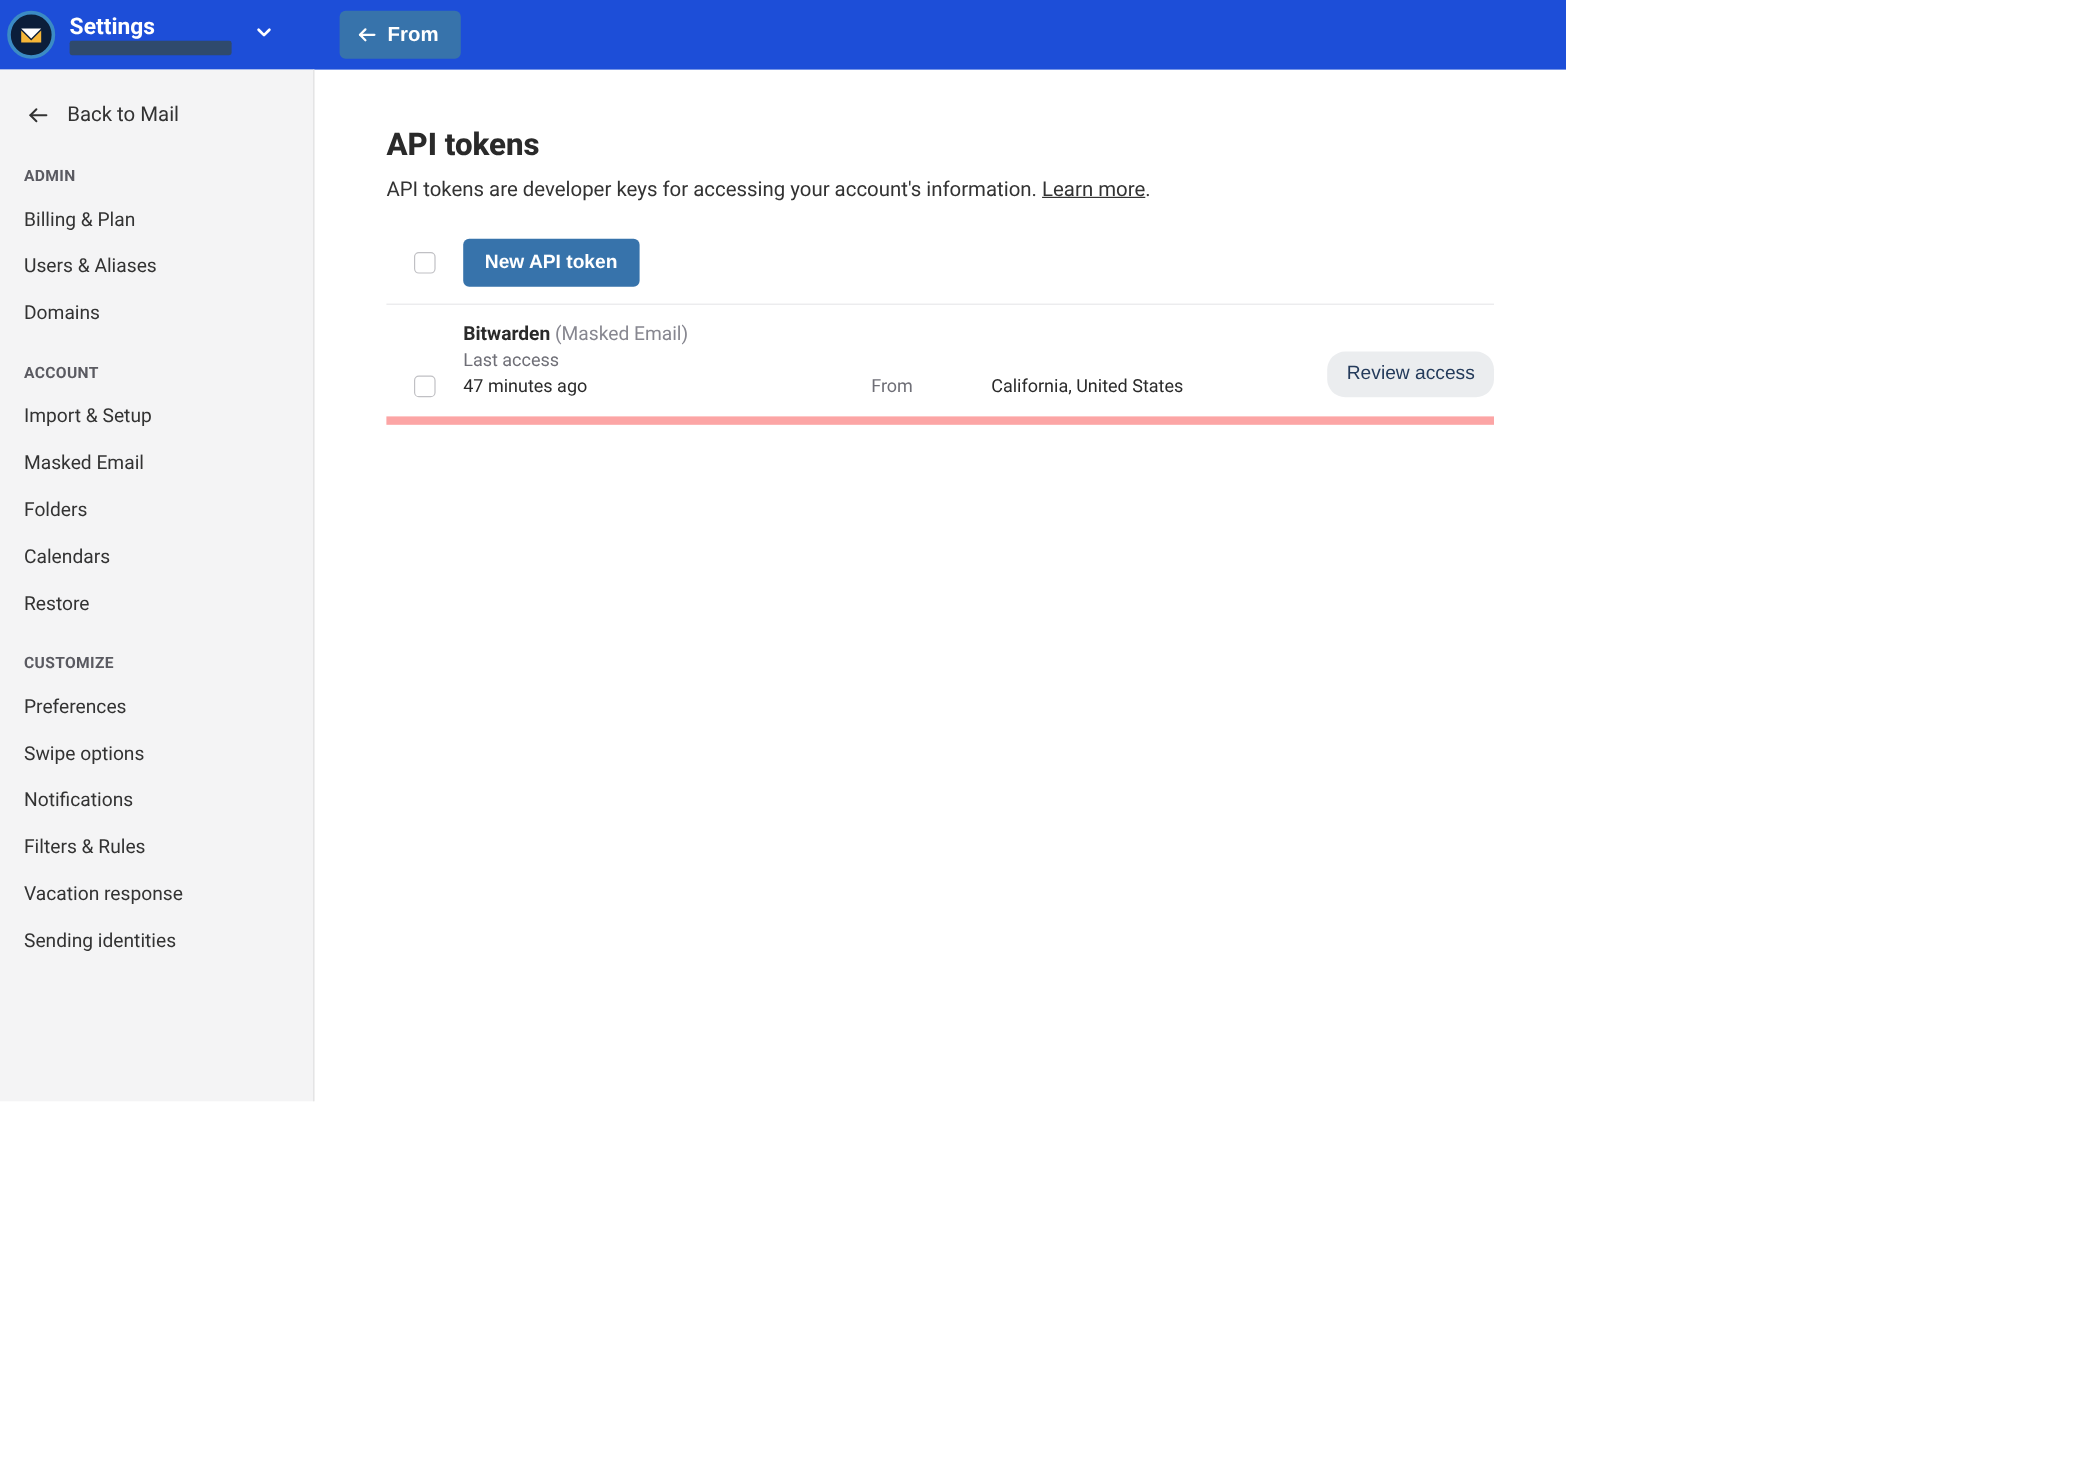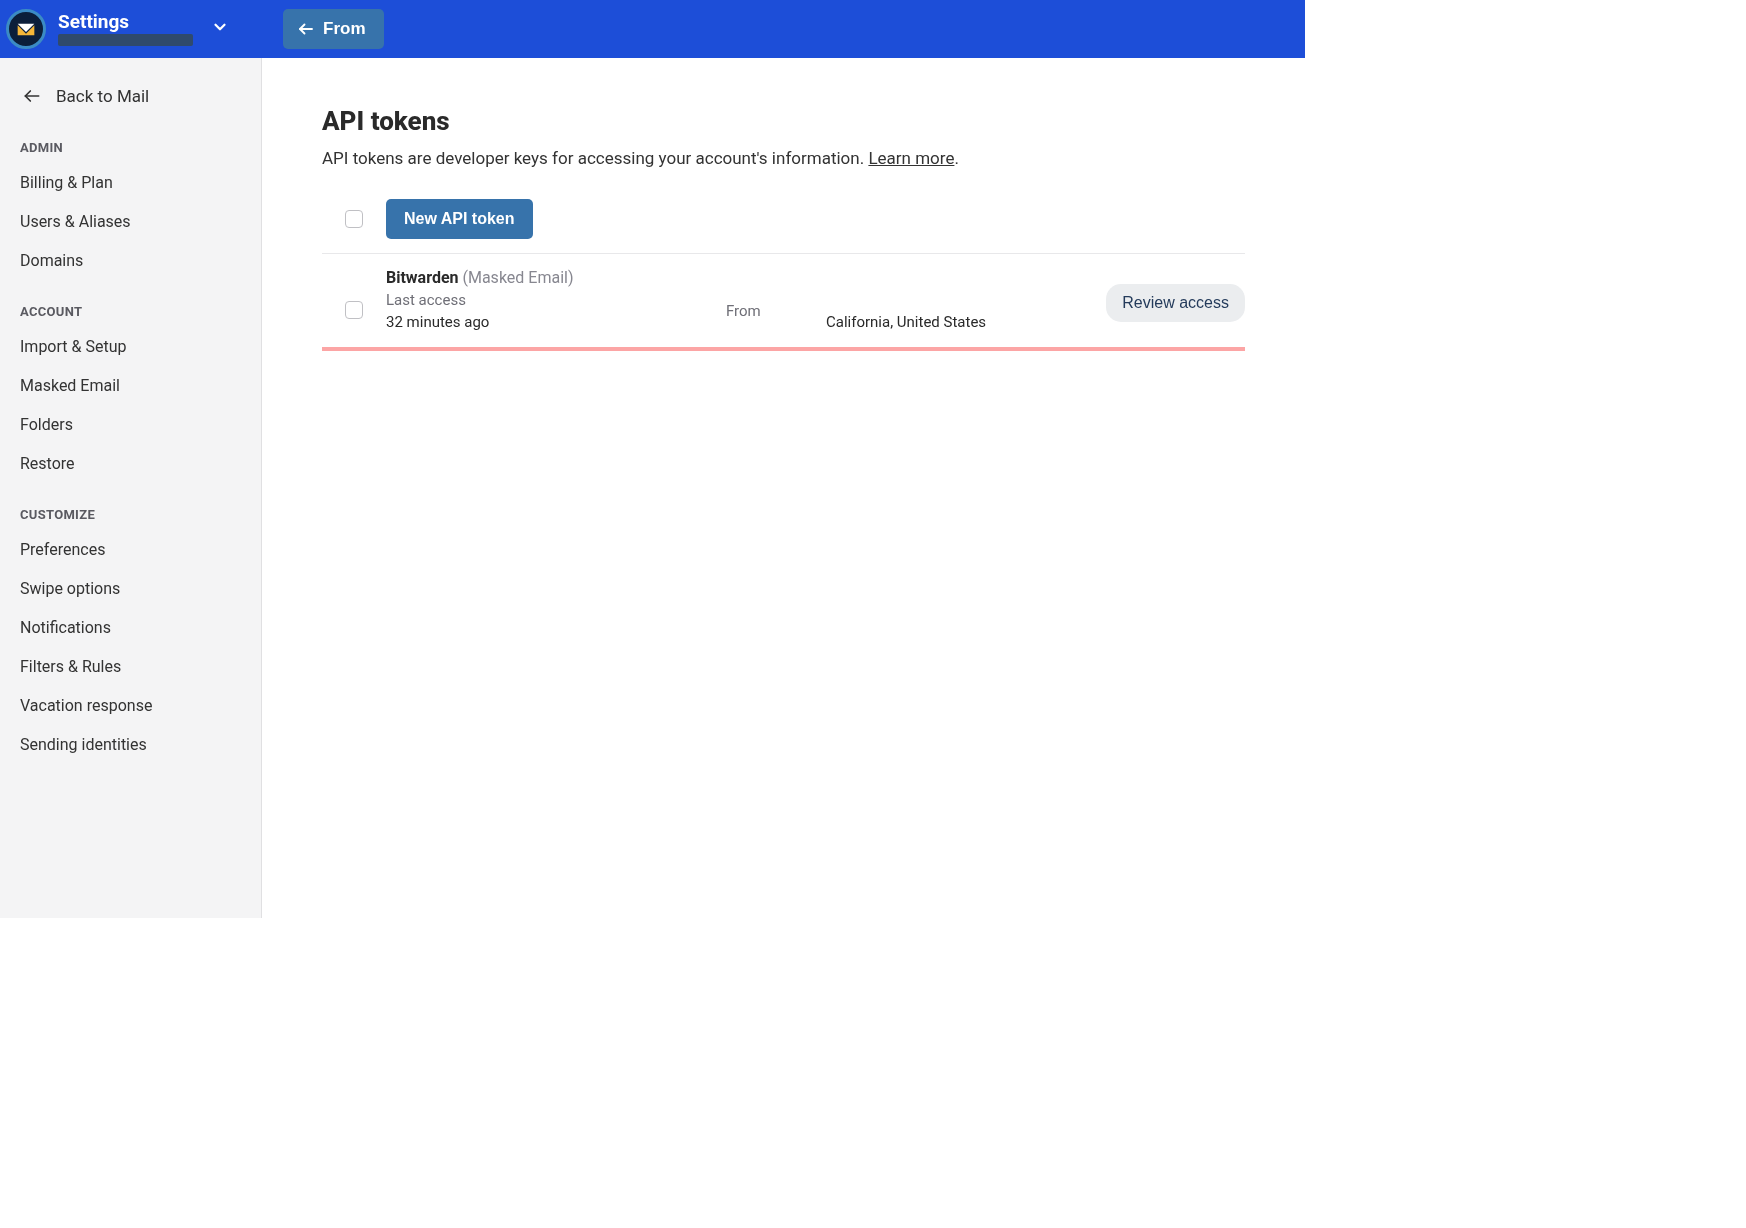--- a/index.html
+++ b/index.html
@@ -155,23 +155,23 @@
     color: #fff;
     border:none;
     border-radius: 5px;
     padding: 11px 18px;
     font-size: 16px;
     font-weight: 700;
     cursor:pointer;
   }
   .token-row {
     display:flex;
-    align-items:center;
+    align-items:flex-end;
     padding: 14px 0 16px 0;
-    border-bottom: 4px solid #fca5a5;
+    border-bottom: 7px solid #fca5a5;
   }
   .token-main {
     flex: 0 0 340px;
     padding-right: 10px;
   }
   .token-name {
     font-size: 16px;
   }
   .token-name .bold { font-weight:700; color:#2a2a2a; }
   .token-name .scope { color:#878790; }
@@ -260,20 +260,21 @@
       <div class="nav-item">Billing &amp; Plan</div>
       <div class="nav-item">Users &amp; Aliases</div>
       <div class="nav-item">Domains</div>
     </div>
 
     <div class="nav-group">
       <div class="section-label">ACCOUNT</div>
       <div class="nav-item">Import &amp; Setup</div>
       <div class="nav-item">Masked Email</div>
       <div class="nav-item">Folders</div>
+      <div class="nav-item">Calendars</div>
       <div class="nav-item">Restore</div>
     </div>
 
     <div class="nav-group">
       <div class="section-label">CUSTOMIZE</div>
       <div class="nav-item">Preferences</div>
       <div class="nav-item">Swipe options</div>
       <div class="nav-item">Notifications</div>
       <div class="nav-item">Filters &amp; Rules</div>
       <div class="nav-item">Vacation response</div>
@@ -298,21 +299,21 @@
       <div class="token-row">
         <div class="cb-cell" style="padding-top:20px;">
           <div class="checkbox"></div>
         </div>
         <div class="token-main">
           <div class="token-name">
             <span class="bold">Bitwarden</span>
             <span class="scope">(Masked Email)</span>
           </div>
           <div class="token-sub">Last access</div>
-          <div class="token-sub2">32 minutes ago</div>
+          <div class="token-sub2">47 minutes ago</div>
         </div>
         <div class="from-col">From</div>
         <div class="loc-col">California, United States</div>
         <div class="action-col">
           <button class="review-btn">Review access</button>
         </div>
       </div>
     </div>
   </div>
 </div>

